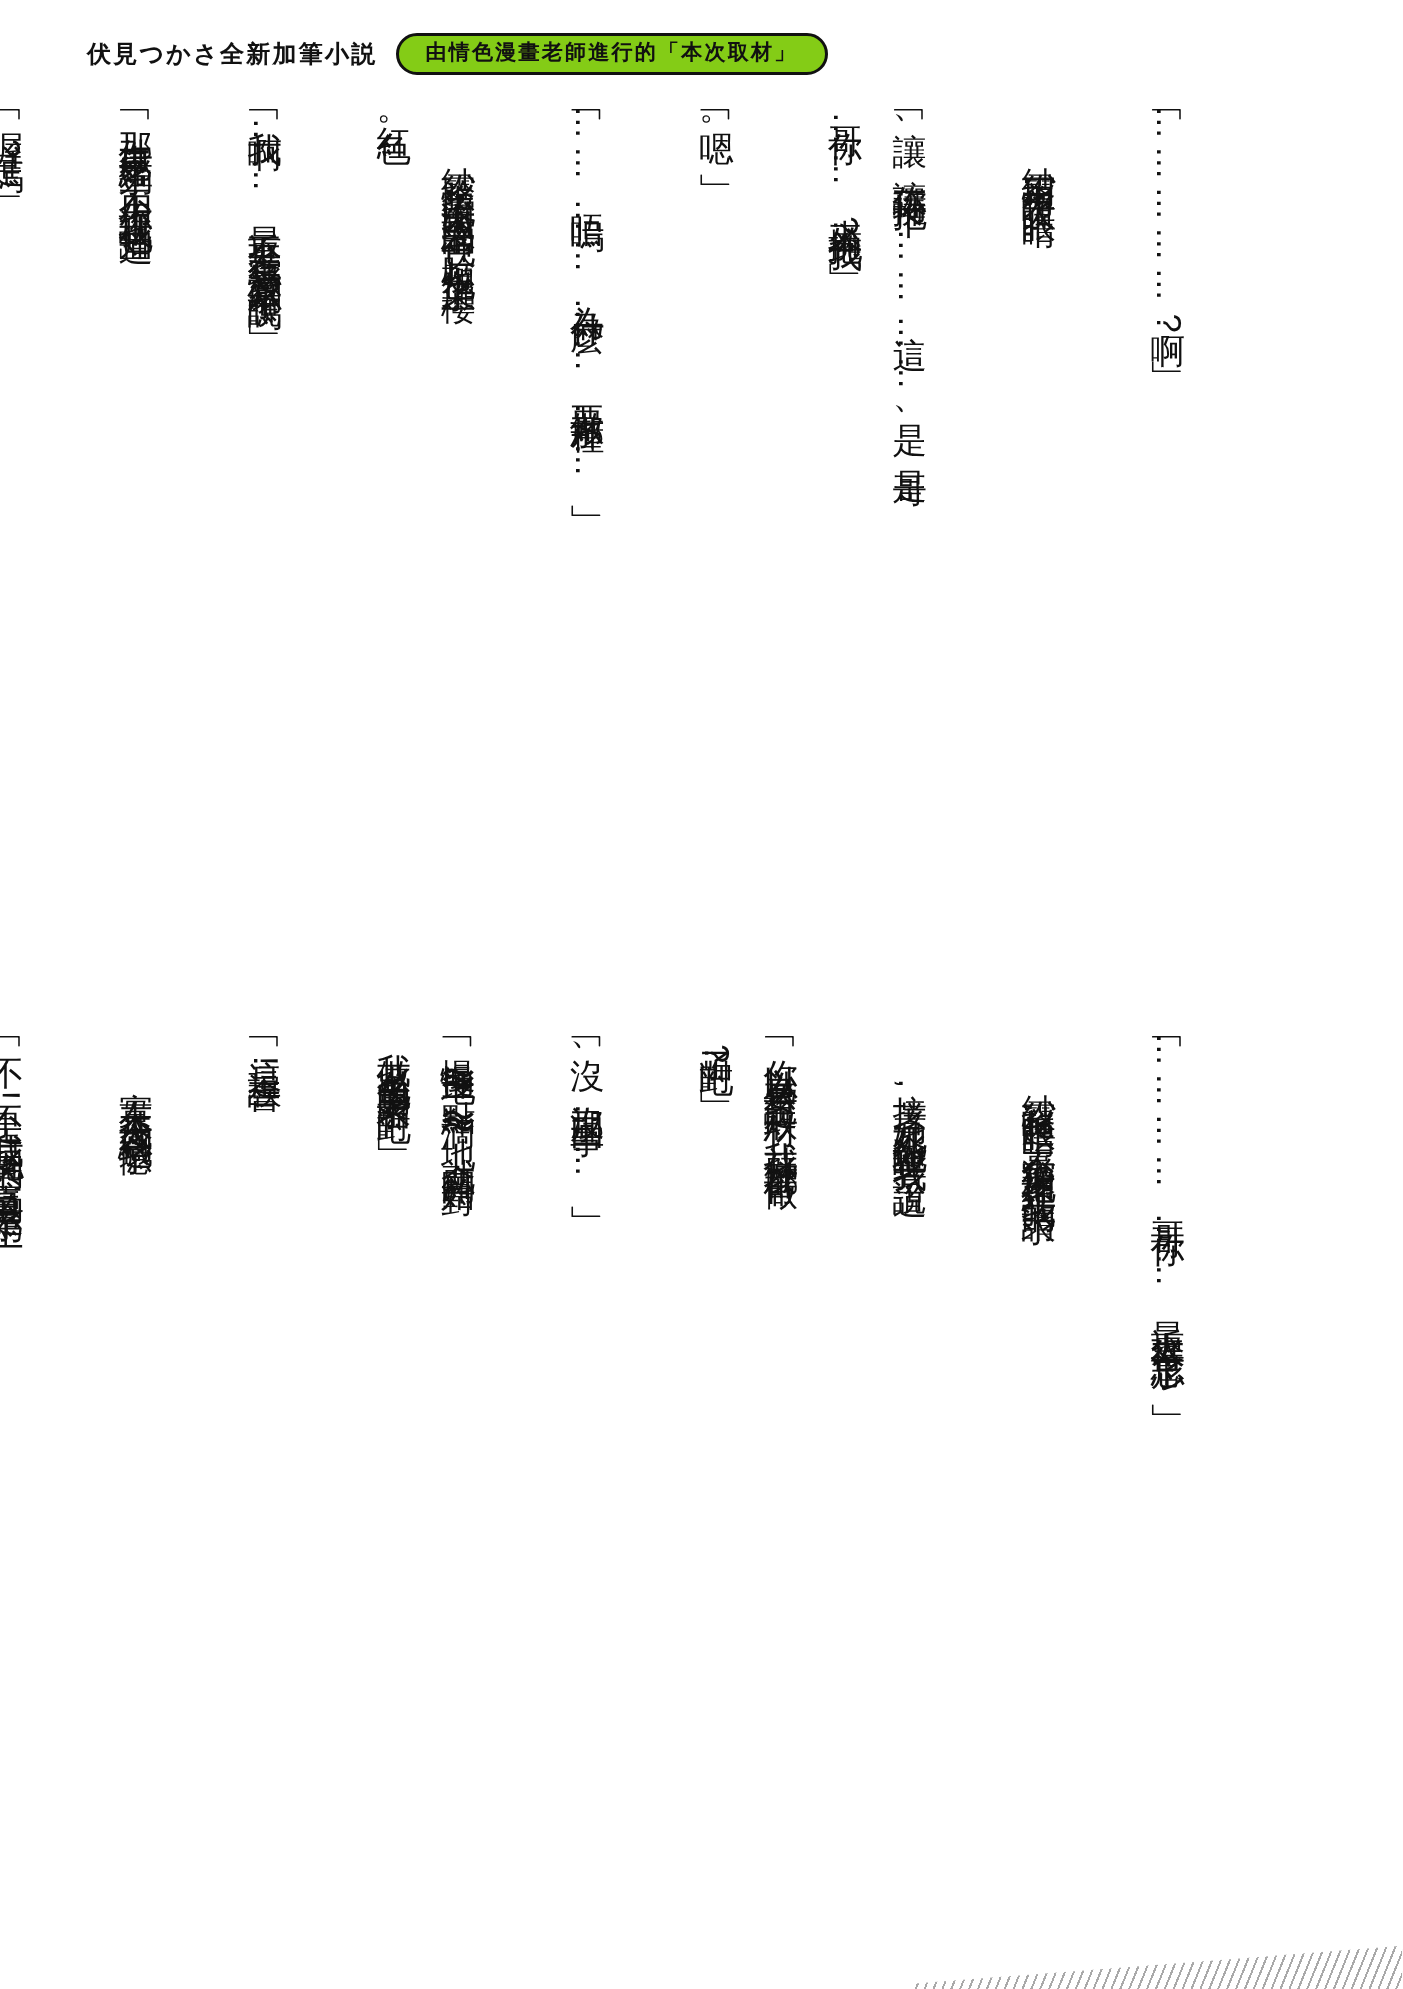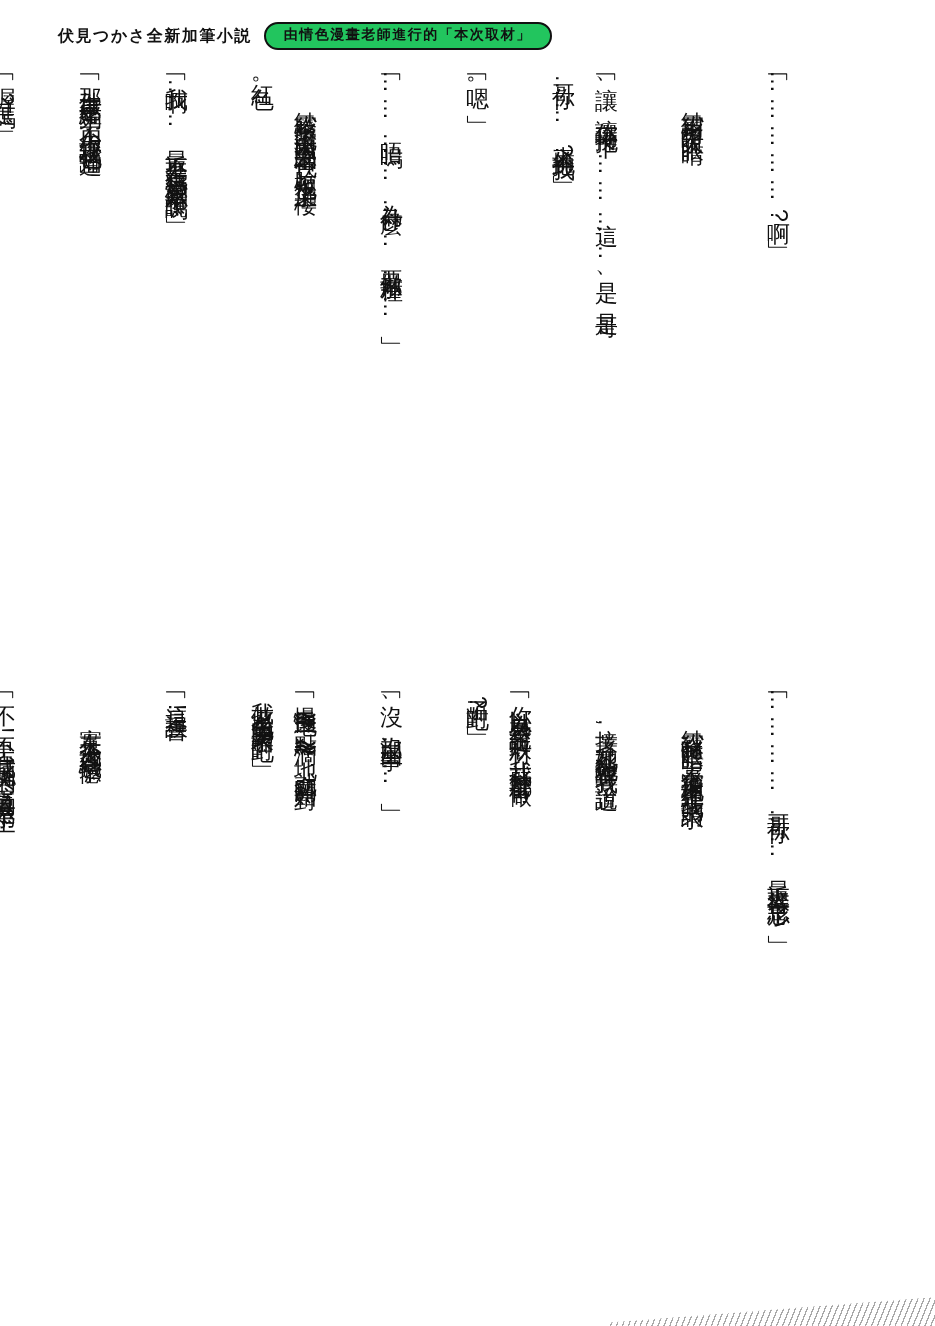--- a/index.html
+++ b/index.html
@@ -31,21 +31,21 @@
     white-space: nowrap;
   }
   .feature-badge {
     border: 2.5px solid #111111;
     border-radius: 16px;
     padding: 2px 18px 4px 18px;
     font-weight: bold;
     font-size: 14px;
     letter-spacing: 1.5px;
     white-space: nowrap;
-    background: #22c55e;
+    background: #84cc16;
   }
   
   .vtext {
     position: absolute;
     writing-mode: vertical-rl;
     text-orientation: mixed;
     white-space: pre-line;
     font-size: 23px;
     letter-spacing: 4px;
     line-height: 43px;

